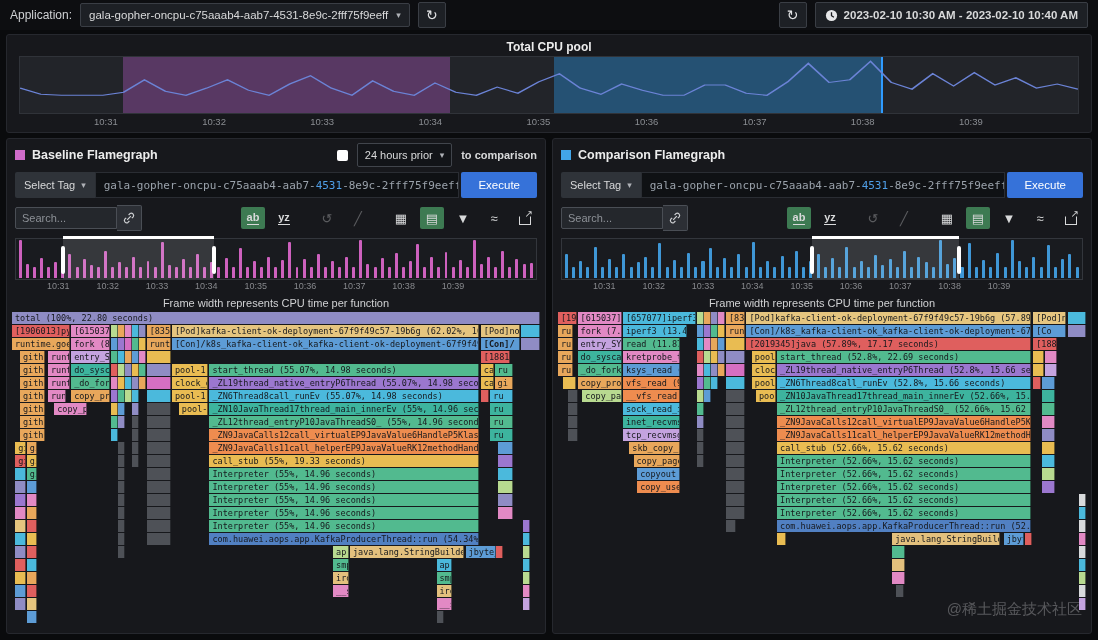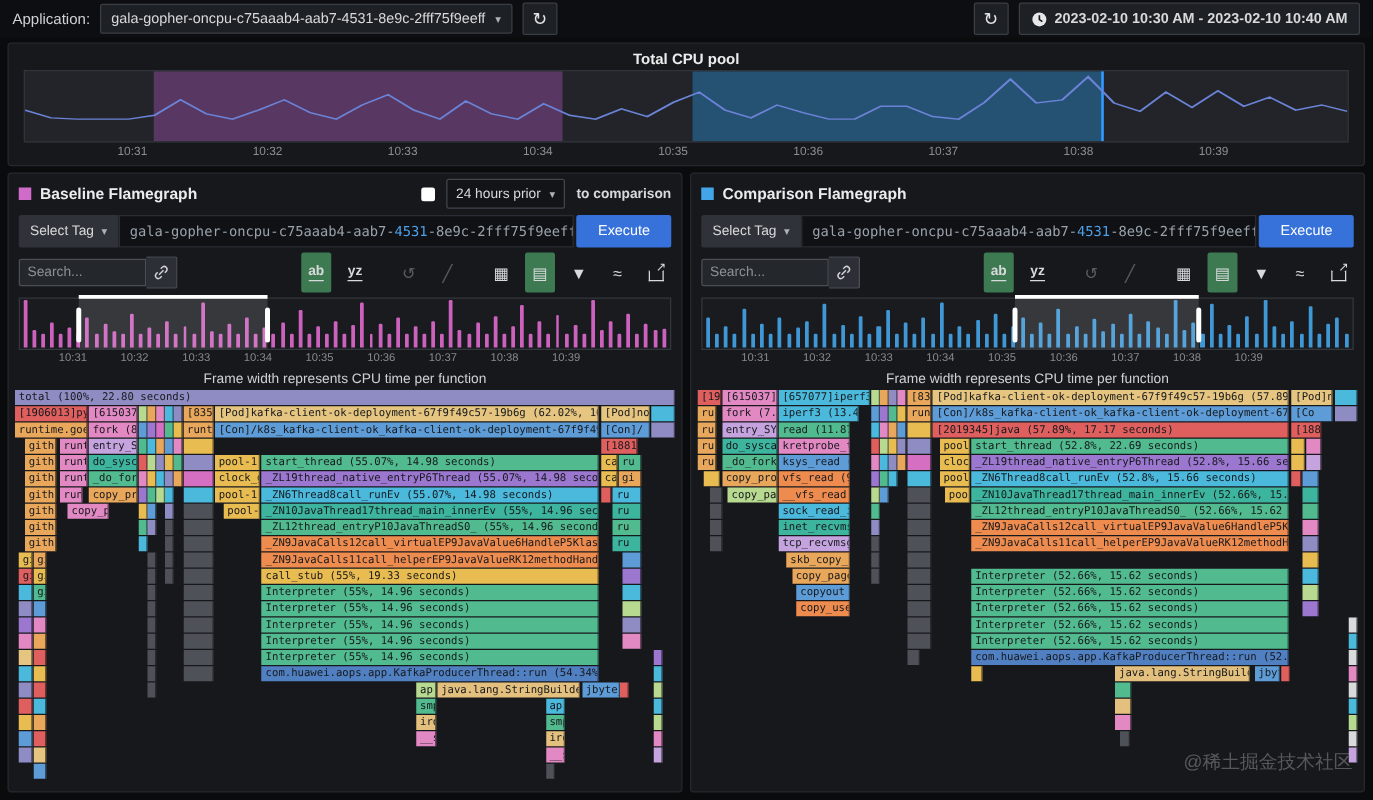--- a/index.html
+++ b/index.html
@@ -32,21 +32,21 @@
   .qrow{display:flex;height:26px;margin:6px 0 0;}
   .tagbtn{background:#2f3339;padding:0 9px;font-size:11px;display:flex;align-items:center;gap:6px;border-radius:2px 0 0 2px;cursor:pointer;white-space:nowrap;}
   .qinput{flex:1;min-width:0;background:#0f1114;border:1px solid #2a2d33;display:flex;align-items:center;padding:0 8px;font-family:"DejaVu Sans Mono",monospace;font-size:11px;color:#9aa2ab;white-space:nowrap;overflow:hidden;cursor:text;}
   .hl{color:#4f9fe8;}
   .exec{background:#3672d9;color:#fff;font-size:11.5px;padding:0 17px;display:flex;align-items:center;border-radius:2px;margin-left:2px;cursor:pointer;}
   .trow{display:flex;align-items:center;height:26px;margin-top:7px;}
   .search{width:88px;height:20px;background:#24272c;border:1px solid #4a4e55;color:#aeb2b8;font-size:11px;padding:0 6px;border-radius:2px 0 0 2px;font-family:"Liberation Sans",sans-serif;}
   .search::placeholder{color:#8d9197;}
   .linkbtn{width:24px;height:24px;background:#2c2f35;border:1px solid #4a4e55;border-left:none;display:flex;align-items:center;justify-content:center;border-radius:0 2px 2px 0;cursor:pointer;}
   .icons{margin-left:auto;display:flex;align-items:center;gap:7px;}
-  .tbi{min-width:24px;height:32px;display:flex;align-items:center;justify-content:center;font-size:13px;color:#d8d9da;border-radius:2px;cursor:pointer;text-align:right;}
+  .tbi{min-width:24px;height:22px;display:flex;align-items:center;justify-content:center;font-size:13px;color:#d8d9da;border-radius:2px;cursor:pointer;text-align:right;}
   .tbi.active{background:#3d7a52;}
   .tbi.disabled{opacity:.35;}
   .tbi .ul{border-bottom:1.5px solid currentColor;font-weight:bold;font-size:11px;line-height:1.15;}
   .exp{position:relative;width:14px;height:13px;display:inline-block;}
   .exp-box{position:absolute;left:1px;bottom:0;width:10px;height:7px;border:1.3px solid currentColor;border-top-color:transparent;}
   .exp-arrow{position:absolute;right:-1px;top:-4px;font-size:10px;}
   .tl{position:relative;height:40px;margin-top:7px;border:1px solid #33363c;background:#191b1f;}
   .bars{position:absolute;inset:1px;}
   .bar{position:absolute;bottom:0;border-radius:1px 1px 0 0;}
   .brush{position:absolute;top:-3px;bottom:0;background:rgba(255,255,255,.13);border-top:3px solid #fff;cursor:col-resize;}
@@ -275,21 +275,21 @@
         <div class="frow">
           <div class="fc" title="runtime.goexit" style="left: 0%; width: 11%; background: rgb(232, 167, 91);">runtime.goexit</div>
           <div class="fc" title="fork (8.1" style="left: 11.2%; width: 7.4%; background: rgb(226, 137, 196);">fork (8.1</div>
           <div class="fc" style="left: 18.8%; width: 1.2%; background: rgb(93, 156, 214);"></div>
           <div class="fc" style="left: 20.1%; width: 1.2%; background: rgb(155, 119, 207);"></div>
           <div class="fc" style="left: 21.4%; width: 1.2%; background: rgb(213, 111, 194);"></div>
           <div class="fc" style="left: 22.7%; width: 1.3%; background: rgb(82, 186, 143);"></div>
           <div class="fc" style="left: 24.1%; width: 1.2%; background: rgb(233, 188, 82);"></div>
           <div class="fc" title="runti" style="left: 25.5%; width: 4.6%; background: rgb(232, 167, 91);">runti</div>
           <div class="fc" title="[Con]/k8s_kafka-client-ok_kafka-client-ok-deployment-67f9f49c57-19b6 (62.02%, 16.87" style="left: 30.3%; width: 58.2%; background: rgb(93, 156, 214);">[Con]/k8s_kafka-client-ok_kafka-client-ok-deployment-67f9f49c57-19b6 (62.02%, 16.87</div>
-          <div class="fc" title="[Con]/" style="left: 88.8%; width: 7.4%; background: rgb(93, 156, 214);">[Con]/</div>
+          <div class="fc" title="[Con]/" style="left: 88.8%; width: 7.4%; background: rgb(93, 156, 214); font-weight: bold;">[Con]/</div>
           <div class="fc" style="left: 96.4%; width: 3.6%; background: rgb(143, 140, 196);"></div>
         </div>
         <div class="frow">
           <div class="fc" title="github" style="left: 1.5%; width: 4.8%; background: rgb(232, 167, 91);">github</div>
           <div class="fc" title="runti" style="left: 6.8%; width: 4.2%; background: rgb(226, 137, 196);">runti</div>
           <div class="fc" title="entry_SYS" style="left: 11.2%; width: 7.4%; background: rgb(196, 163, 223);">entry_SYS</div>
           <div class="fc" style="left: 18.8%; width: 1.2%; background: rgb(82, 186, 143);"></div>
           <div class="fc" style="left: 20.1%; width: 1.2%; background: rgb(75, 185, 220);"></div>
           <div class="fc" style="left: 21.4%; width: 1.2%; background: rgb(232, 167, 91);"></div>
           <div class="fc" style="left: 22.7%; width: 1.3%; background: rgb(93, 156, 214);"></div>
@@ -728,20 +728,21 @@
           <div class="fc" title="tcp_recvmsg" style="left: 12.3%; width: 10.8%; background: rgb(196, 163, 223);">tcp_recvmsg</div>
           <div class="fc" style="left: 26.4%; width: 1.2%; background: rgb(78, 81, 87);"></div>
           <div class="fc" style="left: 31.8%; width: 3.6%; background: rgb(78, 81, 87);"></div>
           <div class="fc" title="_ZN9JavaCalls11call_helperEP9JavaValueRK12methodHandleP17JavaCallArgume" style="left: 41.5%; width: 48%; background: rgb(238, 140, 79);">_ZN9JavaCalls11call_helperEP9JavaValueRK12methodHandleP17JavaCallArgume</div>
           <div class="fc" style="left: 91.6%; width: 2.6%; background: rgb(143, 140, 196);"></div>
         </div>
         <div class="frow">
           <div class="fc" title="skb_copy_" style="left: 13.5%; width: 9.6%; background: rgb(232, 167, 91);">skb_copy_</div>
           <div class="fc" style="left: 26.4%; width: 1.2%; background: rgb(78, 81, 87);"></div>
           <div class="fc" style="left: 31.8%; width: 3.6%; background: rgb(78, 81, 87);"></div>
+          <div class="fc" title="call_stub (52.66%, 15.62 seconds)" style="left: 41.5%; width: 48%; background: rgb(233, 188, 82);">call_stub (52.66%, 15.62 seconds)</div>
           <div class="fc" style="left: 91.6%; width: 2.6%; background: rgb(233, 188, 82);"></div>
         </div>
         <div class="frow">
           <div class="fc" title="copy_page" style="left: 14.3%; width: 8.8%; background: rgb(232, 167, 91);">copy_page</div>
           <div class="fc" style="left: 26.4%; width: 1.2%; background: rgb(78, 81, 87);"></div>
           <div class="fc" style="left: 31.8%; width: 3.6%; background: rgb(78, 81, 87);"></div>
           <div class="fc" title="Interpreter (52.66%, 15.62 seconds)" style="left: 41.5%; width: 48%; background: rgb(82, 186, 143);">Interpreter (52.66%, 15.62 seconds)</div>
           <div class="fc" style="left: 91.6%; width: 2.6%; background: rgb(75, 185, 220);"></div>
         </div>
         <div class="frow">

